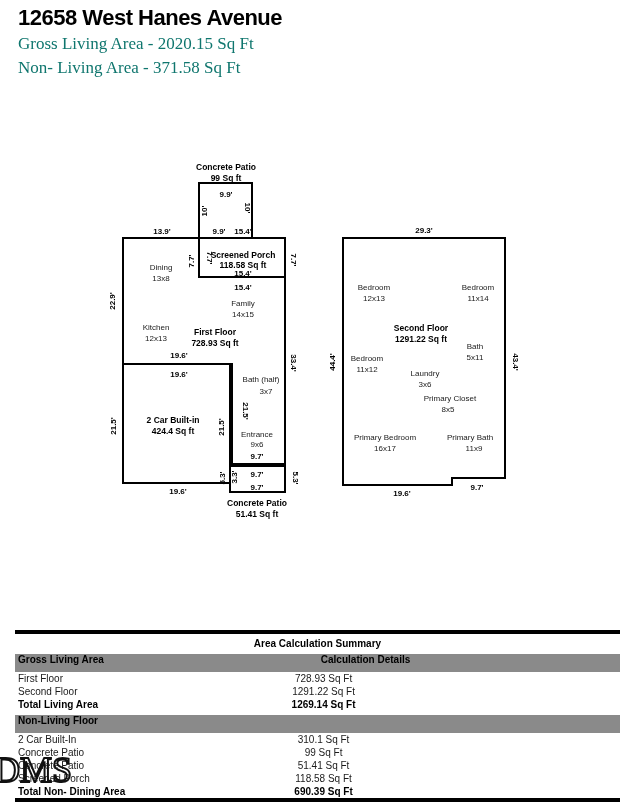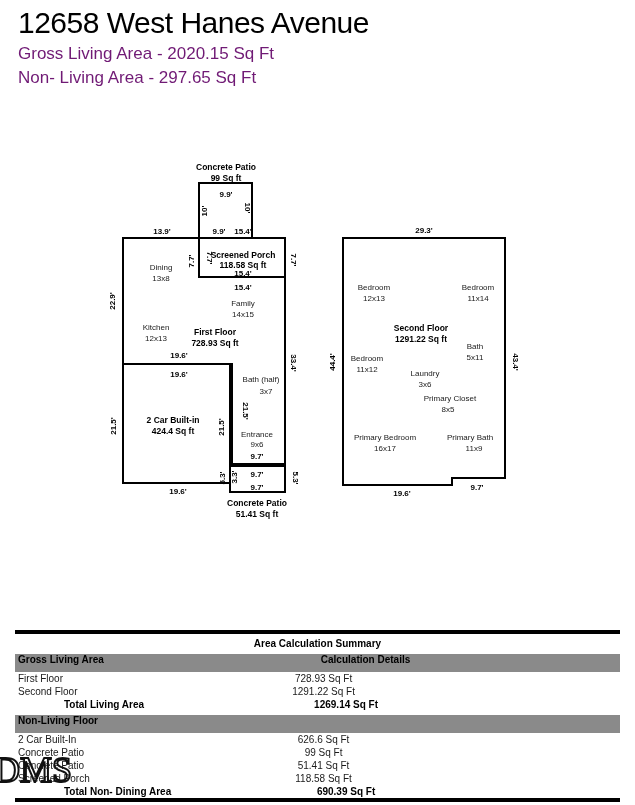--- a/index.html
+++ b/index.html
@@ -2,51 +2,51 @@
 <html><head>
 <meta charset="utf-8">
 <style>
   html,body{margin:0;padding:0;}
   body{
     width:635px;height:805px;position:relative;background:#ffffff;
     font-family:"Liberation Sans",sans-serif;color:#000;overflow:hidden;
   }
   
   .hdr{position:absolute;left:18px;top:4px;}
-  .hdr h1{margin:0;font-size:30px;line-height:1.25;font-weight:normal;letter-spacing:-0.5px;color:#000;}
-  .hdr .sub{font-size:17px;line-height:24px;color:#701a75;}
+  .hdr h1{margin:0;font-size:22px;line-height:1.25;font-weight:bold;letter-spacing:-0.5px;color:#000;}
+  .hdr .sub{font-size:17px;line-height:24px;color:#0f766e;font-family:Liberation Serif, serif;}
   
   svg.plan{position:absolute;left:0;top:0;}
   .wall{fill:none;stroke:#000;stroke-width:2;stroke-linejoin:miter;}
   text.room{font-family:"Liberation Sans",sans-serif;font-size:8px;fill:#1a1a1a;text-anchor:middle;}
   text.dim{font-family:"Liberation Sans",sans-serif;font-size:8px;font-weight:bold;fill:#000;text-anchor:middle;}
   text.ptitle{font-family:"Liberation Sans",sans-serif;font-size:8.5px;font-weight:bold;fill:#000;text-anchor:middle;}
   
   .summary{position:absolute;left:15px;top:630px;width:605px;border-top:4px solid #000;border-bottom:4px solid #000;}
   .sum-title{height:20px;line-height:20px;text-align:center;font-size:10px;font-weight:bold;}
   .graybar{position:relative;height:18px;line-height:11px;background:#8a8a8a;font-size:10px;font-weight:bold;color:#000;padding-left:3px;}
   .graybar .ctr{position:absolute;left:51%;transform:translateX(-50%);top:0;margin-left:42px;}
   .trow{position:relative;height:13px;line-height:13px;font-size:10px;color:#1a1a1a;padding-left:3px;}
   .trow .val{position:absolute;left:51%;transform:translateX(-50%);top:0;white-space:nowrap;}
-  .trow.total{font-weight:bold;color:#000;margin-left:46px;}
+  .trow.total{font-weight:bold;color:#000;}
   .gap{height:4px;}
   
   .watermark{
     position:absolute;left:-6px;top:752px;z-index:5;
     font-family:"Liberation Serif",serif;font-size:36px;line-height:1;
     color:transparent;-webkit-text-stroke:2px #111;pointer-events:none;
   }
 </style>
 </head>
 <body>
 
 <div class="hdr">
   <h1>12658 West Hanes Avenue</h1>
   <div class="sub">Gross Living Area - 2020.15 Sq Ft</div>
-  <div class="sub">Non- Living Area - 297.65 Sq Ft</div>
+  <div class="sub">Non- Living Area - 371.58 Sq Ft</div>
 </div>
 
 <svg class="plan" width="635" height="560" viewBox="0 0 635 560">
 
   <rect class="wall" x="199" y="183" width="53" height="55"></rect>
   <polygon class="wall" points="123,238 285,238 285,464 232,464 232,364 123,364"></polygon>
   <rect class="wall" x="123" y="364" width="107" height="119"></rect>
   <rect class="wall" x="199" y="238" width="86" height="39"></rect>
   <rect class="wall" x="230" y="466" width="55" height="26"></rect>
 
@@ -153,21 +153,21 @@
   </div>
 
   <div class="gap"></div>
 
   <div class="graybar">
     <span>Non-Living Floor</span>
   </div>
 
   <div class="trow">
     <span>2 Car Built-In</span>
-    <span class="val">626.6 Sq Ft</span>
+    <span class="val">310.1 Sq Ft</span>
   </div>
   <div class="trow">
     <span>Concrete Patio</span>
     <span class="val">99 Sq Ft</span>
   </div>
   <div class="trow">
     <span>Concrete Patio</span>
     <span class="val">51.41 Sq Ft</span>
   </div>
   <div class="trow">

